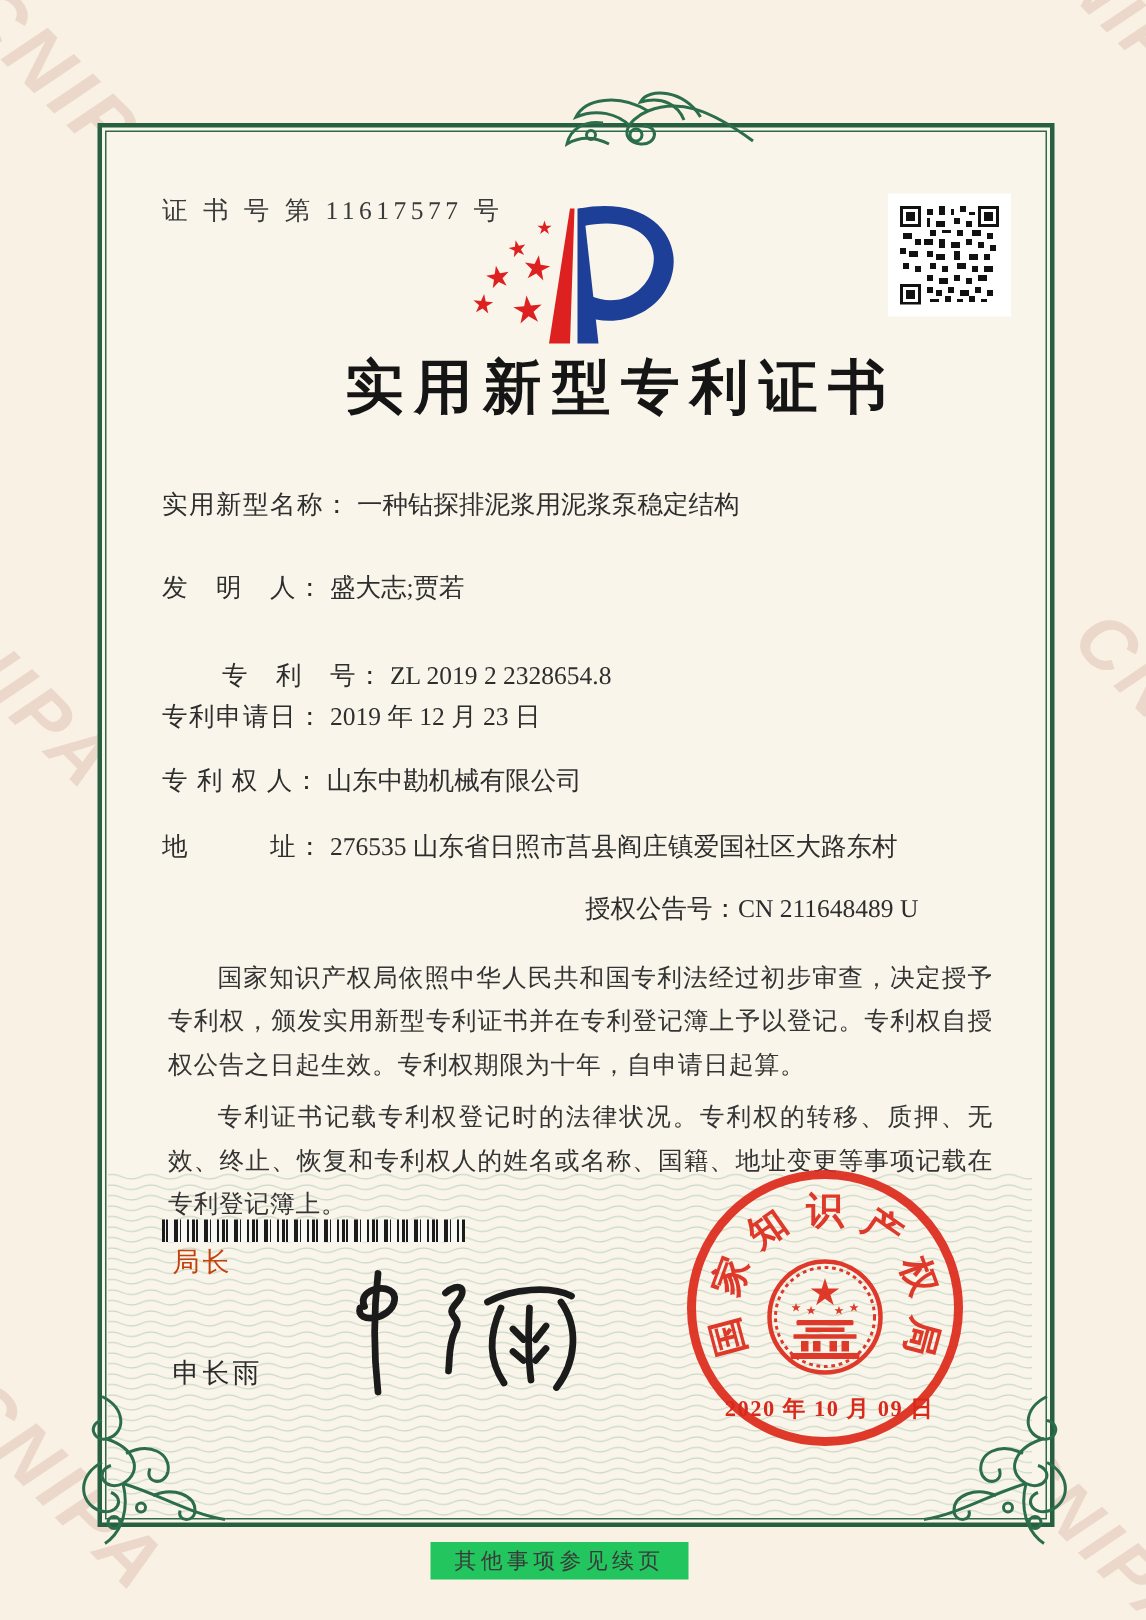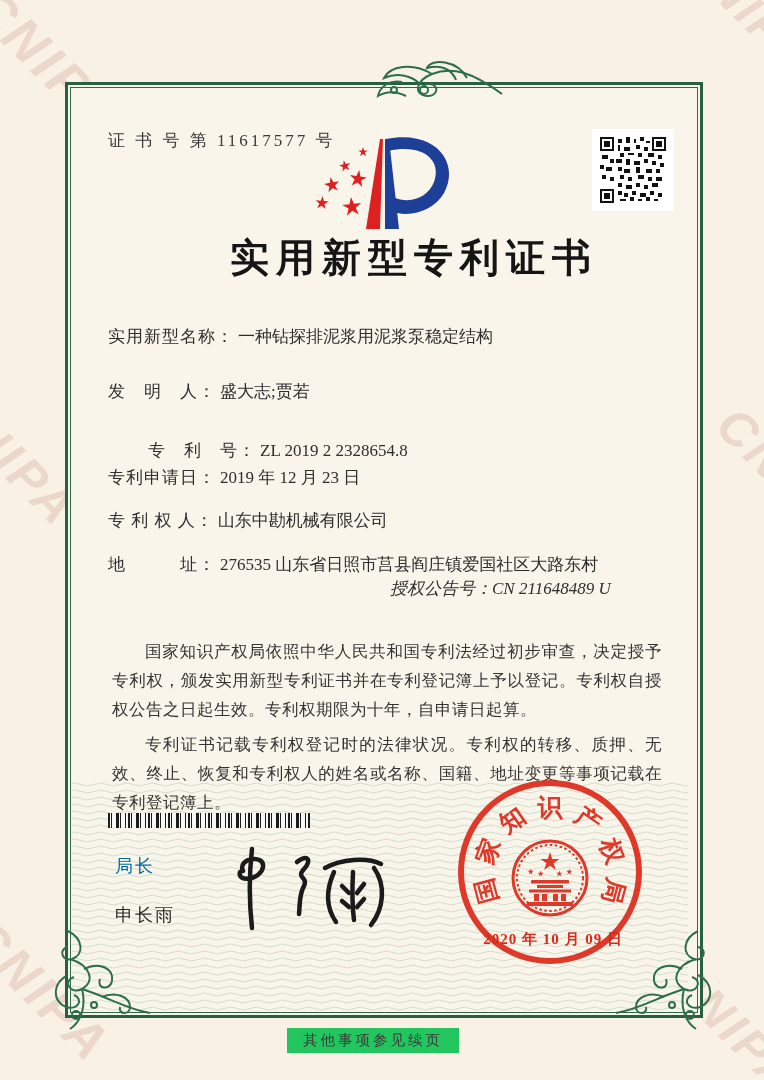--- a/index.html
+++ b/index.html
@@ -64,21 +64,21 @@
     position:absolute;left:40px;top:728px;width:202px;height:15px;
     background:
       repeating-linear-gradient(90deg,
         #1c1c1c 0 2px,#f7f7f4 2px 3px,
         #1c1c1c 3px 4px,#f7f7f4 4px 8px,
         #1c1c1c 8px 11px,#f7f7f4 11px 12px,
         #1c1c1c 12px 13px,#f7f7f4 13px 17px,
         #1c1c1c 17px 18px,#f7f7f4 18px 20px);
   }
   
-  .sig-title{position:absolute;left:47px;top:769px;font-size:18px;color:#0369a1;letter-spacing:2px;}
+  .sig-title{position:absolute;left:47px;top:744px;font-size:18px;color:#c2410c;letter-spacing:2px;}
   .sig-name{position:absolute;left:47px;top:818px;font-size:18px;color:#2b2b2b;letter-spacing:2px;}
   .sig-svg{position:absolute;left:155px;top:756px;}
   
   .seal{position:absolute;left:385px;top:690px;width:194px;height:194px;}
   .seal-date{
     position:absolute;left:395px;top:845px;width:180px;
     text-align:center;font-size:15px;font-weight:bold;color:#d9291b;
     letter-spacing:1px;white-space:nowrap;
   }
   
@@ -226,21 +226,21 @@
   </div>
   <div class="field" style="top:381px;">
     <span class="lab">专利申请日：</span><span class="val">2019 年 12 月 23 日</span>
   </div>
   <div class="field" style="top:424px;">
     <span class="lab">专 利 权 人：</span><span class="val">山东中勘机械有限公司</span>
   </div>
   <div class="field" style="top:468px;">
     <span class="lab">地　　　址：</span><span class="val">276535 山东省日照市莒县阎庄镇爱国社区大路东村</span>
   </div>
-  <div class="field2" style="left:322px;top:492px;font-style:italic;">
+  <div class="field2" style="left:322px;top:509px;">
     <span class="lab">授权公告号：</span><span class="val">CN 211648489 U</span>
   </div>
 
   <div class="body-text">
     <p>国家知识产权局依照中华人民共和国专利法经过初步审查，决定授予专利权，颁发实用新型专利证书并在专利登记簿上予以登记。专利权自授权公告之日起生效。专利权期限为十年，自申请日起算。</p>
     <p>专利证书记载专利权登记时的法律状况。专利权的转移、质押、无效、终止、恢复和专利权人的姓名或名称、国籍、地址变更等事项记载在专利登记簿上。</p>
   </div>
 
   <div class="barcode"></div>
 

